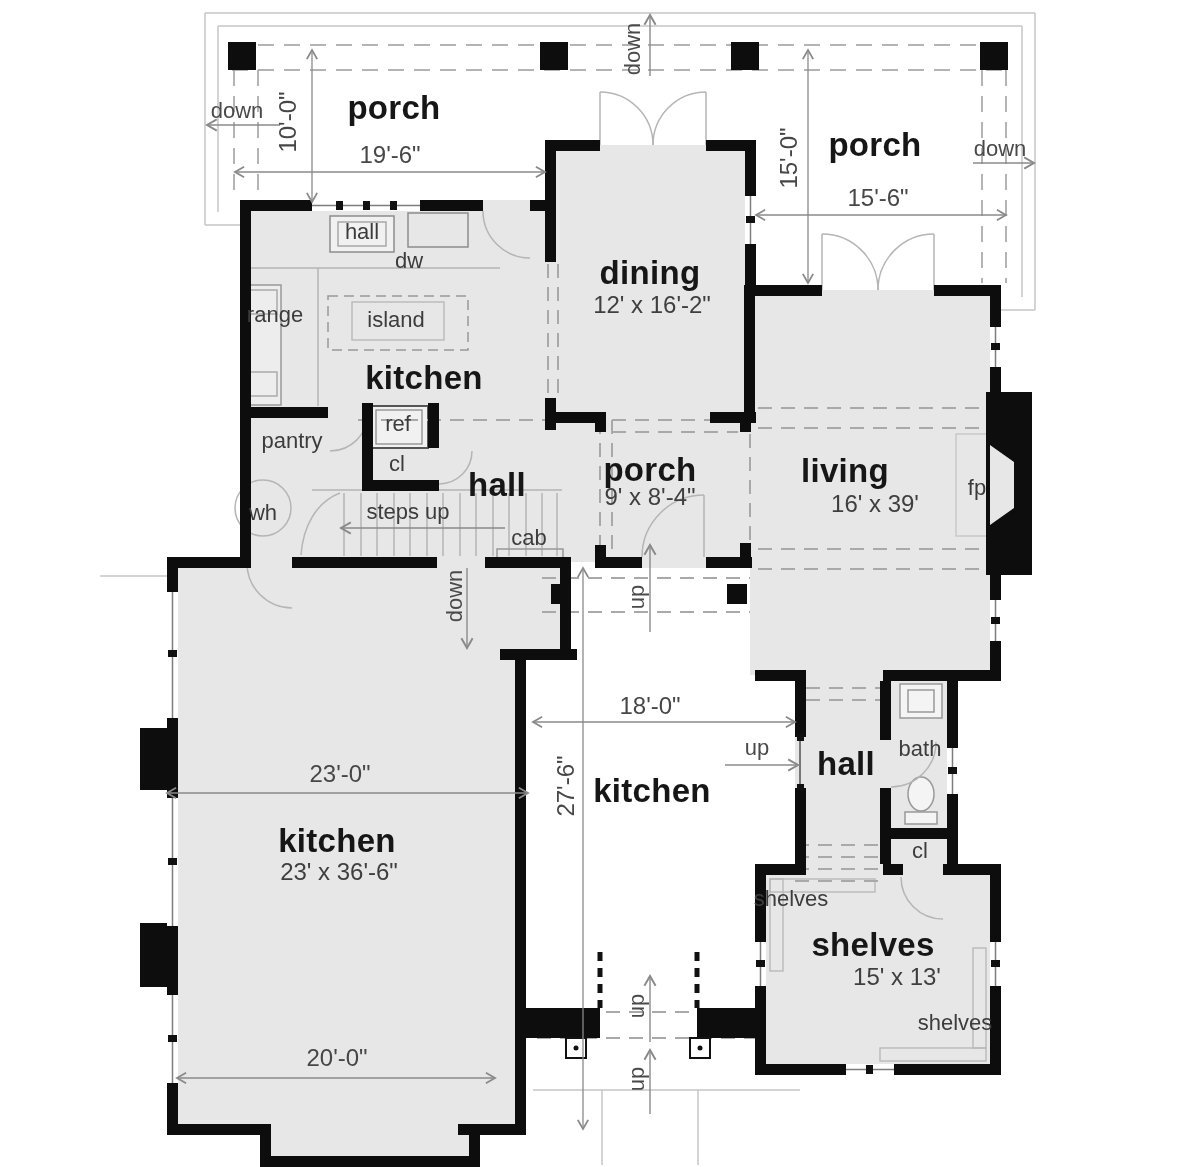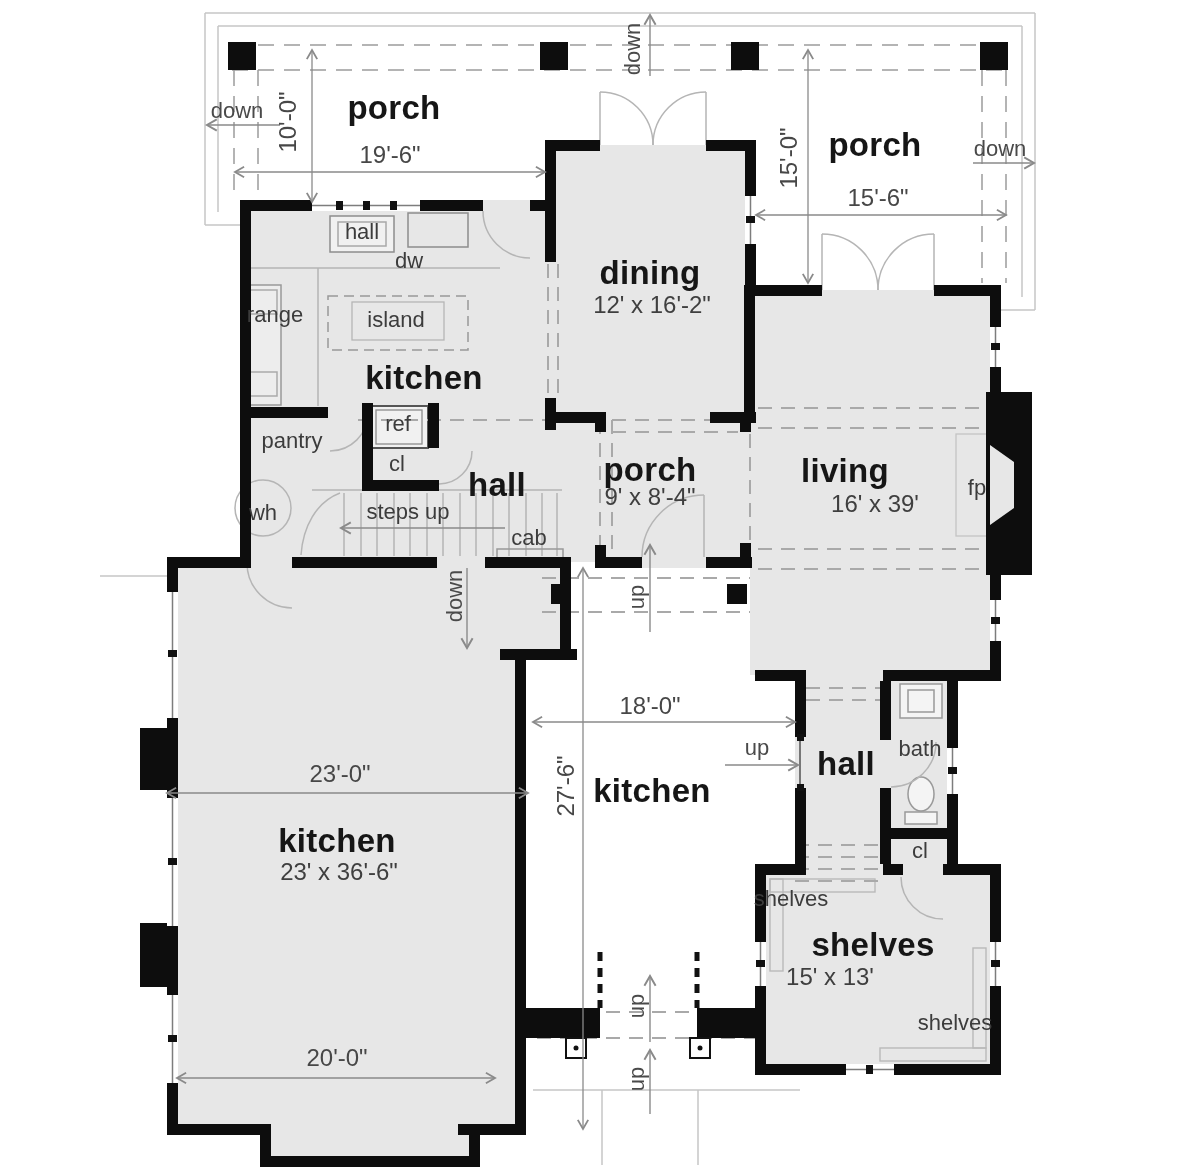--- a/index.html
+++ b/index.html
@@ -404,19 +404,19 @@
 <div class="lbl dim v" style="left:566px;top:786px">27'-6"</div>
 <div class="lbl b" style="left:652px;top:790px">kitchen</div>
 
 <div class="lbl flow" style="left:757px;top:748px">up</div>
 <div class="lbl b" style="left:846px;top:763px">hall</div>
 <div class="lbl fix" style="left:920px;top:749px">bath</div>
 <div class="lbl fix" style="left:920px;top:851px">cl</div>
 
 <div class="lbl fix" style="left:791px;top:899px">shelves</div>
 <div class="lbl b" style="left:873px;top:944px">shelves</div>
-<div class="lbl sub" style="left:830px;top:977px">15' x 13'</div>
+<div class="lbl sub" style="left:897px;top:977px">15' x 13'</div>
 <div class="lbl fix" style="left:955px;top:1023px">shelves</div>
 
 <div class="lbl flow v" style="left:637px;top:1006px">up</div>
 <div class="lbl flow v" style="left:637px;top:1079px">up</div>
 
 </div>
 
 </body></html>

